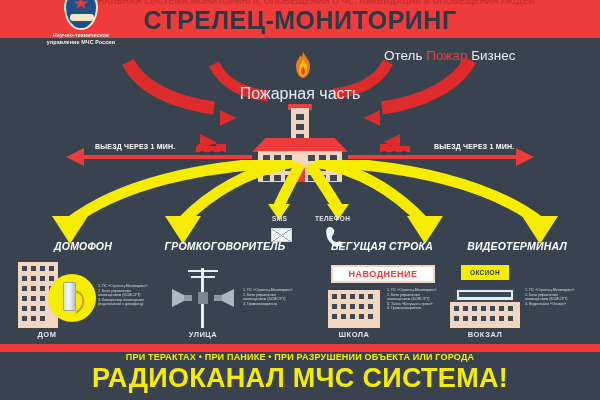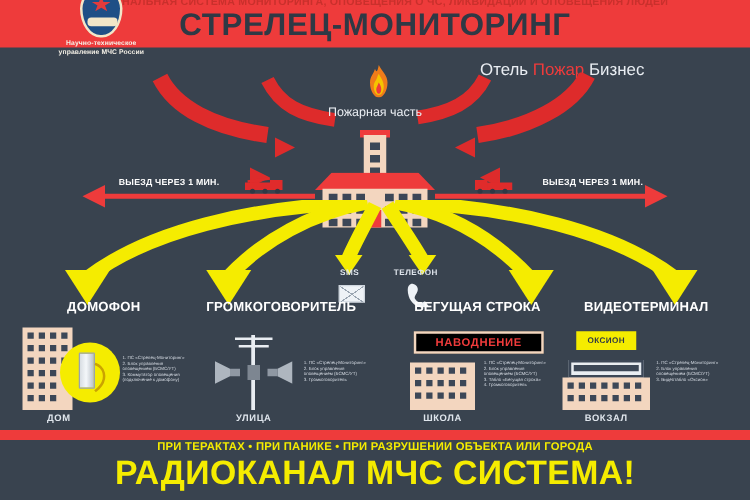--- a/index.html
+++ b/index.html
@@ -56,21 +56,21 @@
   .label-left{left:78px;top:52px;}
   .label-right{left:384px;top:48px;}
 
   .flame{
     position:absolute;left:293px;top:52px;width:20px;height:26px;
   }
 
   
   .station-title{
     position:absolute;left:0;top:85px;width:600px;text-align:center;
-    font-size:10px;color:#e9edf2;
+    font-size:16px;color:#e9edf2;
   }
   .station{position:absolute;left:252px;top:108px;width:96px;height:74px;}
   .st-tower{position:absolute;left:39px;top:0;width:18px;height:52px;background:#f3d6bf;}
   .st-tower-roof{position:absolute;left:36px;top:-4px;width:24px;height:6px;background:#ee3b3b;}
   .st-roof{
     position:absolute;left:0;top:30px;width:96px;height:14px;background:#ee3b3b;
     clip-path:polygon(0 100%,14% 0,86% 0,100% 100%);
   }
   .st-body{position:absolute;left:6px;top:43px;width:84px;height:31px;background:#f3d6bf;}
   .st-win{position:absolute;background:#3c4757;width:7px;height:6px;}
@@ -101,21 +101,21 @@
     content:"";position:absolute;left:0;top:0;width:19px;height:13px;
     background:linear-gradient(to bottom right,transparent 48%,#9aa5b1 48%,#9aa5b1 52%,transparent 52%);
   }
   .envelope:after{
     content:"";position:absolute;left:0;top:0;width:19px;height:13px;
     background:linear-gradient(to bottom left,transparent 48%,#9aa5b1 48%,#9aa5b1 52%,transparent 52%);
   }
   .handset{position:absolute;left:325px;top:226px;width:22px;height:20px;}
 
   
-  .col{position:absolute;top:240px;}
+  .col{position:absolute;top:240px;font-style:italic;}
   .col-title{
     font-size:10.5px;font-weight:bold;color:#ffffff;white-space:nowrap;
     text-align:center;letter-spacing:.2px;
   }
   .col-foot{
     position:absolute;font-size:7.5px;font-weight:bold;color:#dfe5ec;
     letter-spacing:.5px;text-align:center;white-space:nowrap;
   }
   .steps{
     position:absolute;font-size:3.6px;line-height:4.6px;color:#d6dce4;
@@ -130,21 +130,21 @@
     position:absolute;border-radius:50%;background:#f5ec00;
   }
   .intercom{
     position:absolute;background:linear-gradient(to right,#d8dde3,#f4f7fa 45%,#b9c0c8);
     border:1px solid #9aa3ad;box-sizing:border-box;border-radius:1px;
   }
 
   .speaker-pole{position:absolute;background:#e9edf2;}
 
   .ticker{
-    position:absolute;background:#000000;border:2px solid #f3d6bf;box-sizing:border-box;
+    position:absolute;background:#ffffff;border:2px solid #f3d6bf;box-sizing:border-box;
     display:flex;align-items:center;justify-content:center;
   }
   .ticker span{font-size:9px;font-weight:bold;color:#ef3b3b;letter-spacing:.5px;}
 
   .oksion{
     position:absolute;background:#f5ec00;display:flex;align-items:center;justify-content:center;
   }
   .oksion span{font-size:6.5px;font-weight:bold;color:#2f3945;letter-spacing:.3px;}
 
   .screen{position:absolute;background:#e9edf2;border:2px solid #3c4757;box-sizing:border-box;}

